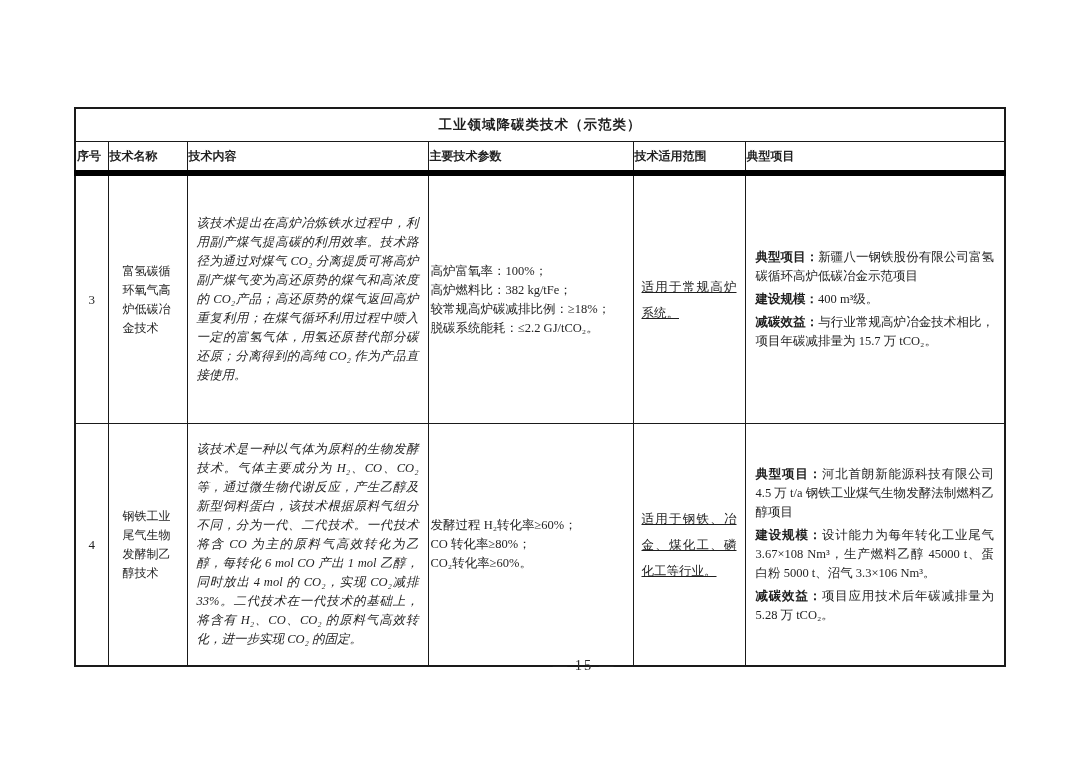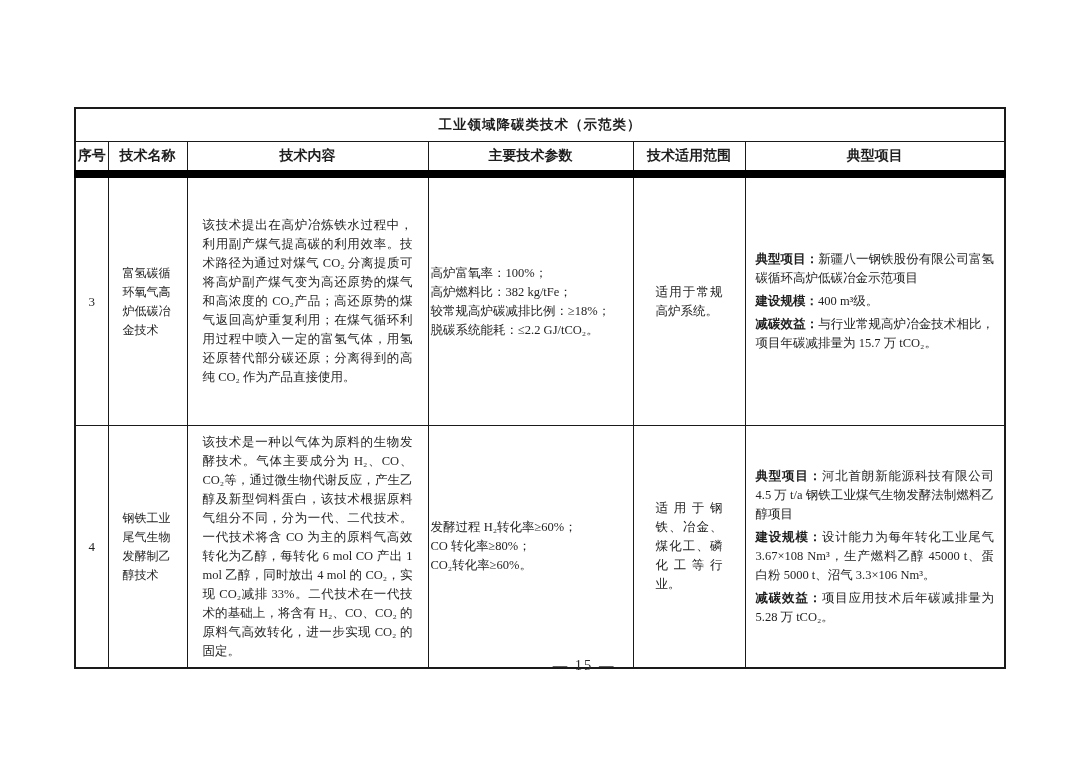--- a/index.html
+++ b/index.html
@@ -33,51 +33,53 @@
   }
   .tech-table th.title-cell {
     height: 30px;
     font-size: 13.5px;
     font-weight: bold;
     text-align: center;
     letter-spacing: 1px;
   }
   .tech-table tr.head-row th {
     height: 26px;
-    font-size: 14px;
+    font-size: 12px;
     font-weight: bold;
-    text-align: center;
-    border-bottom: 8px solid #000000;
+    text-align: left;
+    border-bottom: 6px solid #000000;
   }
   tr.data-row-3 td { height: 245px; }
   tr.data-row-4 td { height: 239px; }
   td.no-cell {
     text-align: center;
     font-size: 13px;
   }
   td.name-cell {
     padding: 0 14px;
     font-size: 12px;
     line-height: 19px;
     text-align: left;
   }
   td.content-cell {
-    padding: 0 15px;
+    padding: 0 9px;
     line-height: 19px;
     text-align: justify;
+    font-style: italic;
   }
   td.params-cell {
     padding: 0 2px;
     line-height: 19px;
     text-align: left;
   }
   td.scope-cell {
-    padding: 0 22px;
-    line-height: 19px;
+    padding: 0 8px;
+    line-height: 26px;
     text-align: justify;
+    text-decoration: underline;
   }
   td.project-cell {
     padding: 0 6px;
     line-height: 19px;
     text-align: justify;
   }
   td.project-cell p {
     margin: 4px;
   }
   td.project-cell b {

